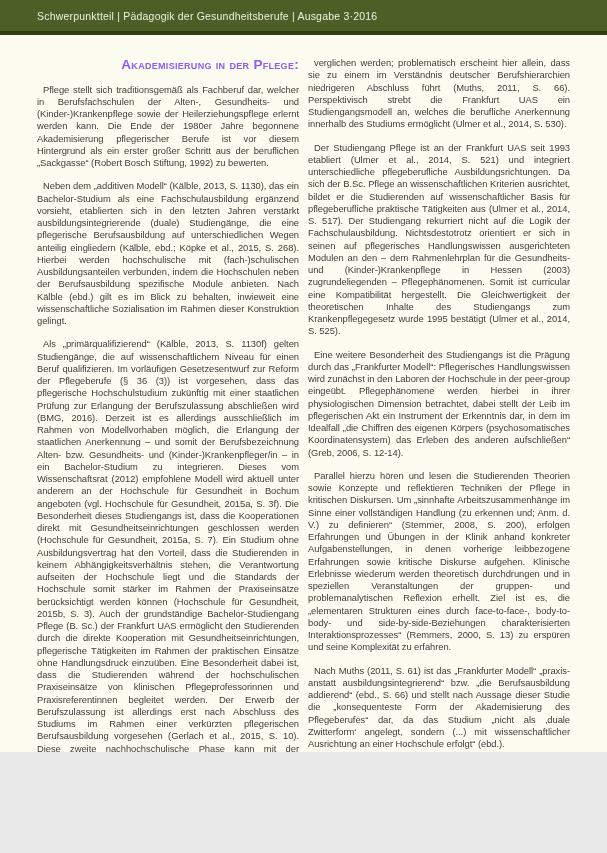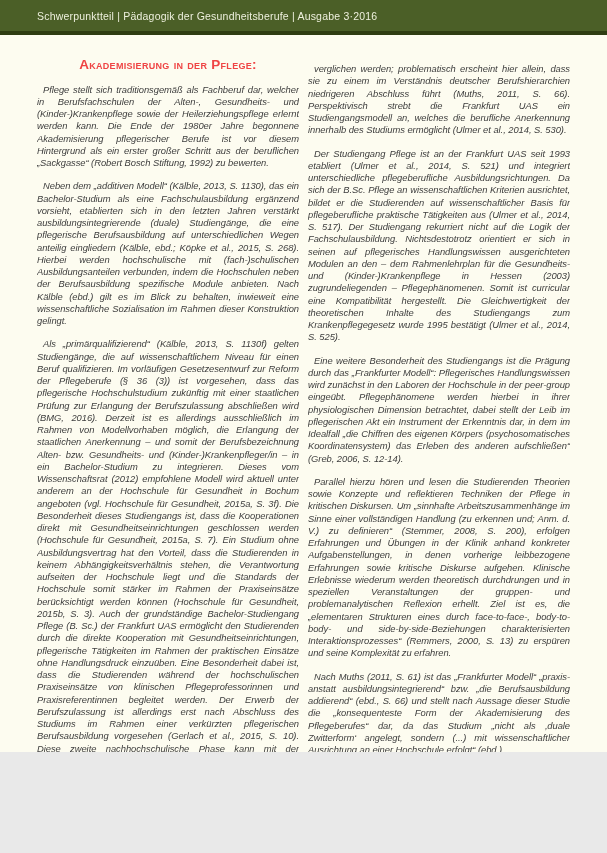--- a/index.html
+++ b/index.html
@@ -48,29 +48,28 @@
     letter-spacing: -0.05px;
     overflow: hidden;
   }
   .title {
     margin: 0 0 10px 0;
     font-variant: small-caps;
     font-weight: 600;
     font-size: 13.5px;
     line-height: 16.5px;
     letter-spacing: 0.3px;
-    color: #ef4444;
-    text-align: center;
+    color: #8b5cf6;
+    text-align: right;
   }
   .title .tline { display: block; }
   .para {
-    margin: 6px 0 11px 0;
+    margin: 0 0 11px 0;
     text-indent: 6px;
     hyphens: auto;
-    font-style: italic;
     -webkit-hyphens: auto;
   }
   .para:last-child { margin-bottom: 0; }
   .pagefooter {
     position: absolute;
     left: 37px; right: 37px; top: 818px;
     display: flex;
     align-items: flex-start;
     color: #4a4a4a;
     font-size: 10px;

